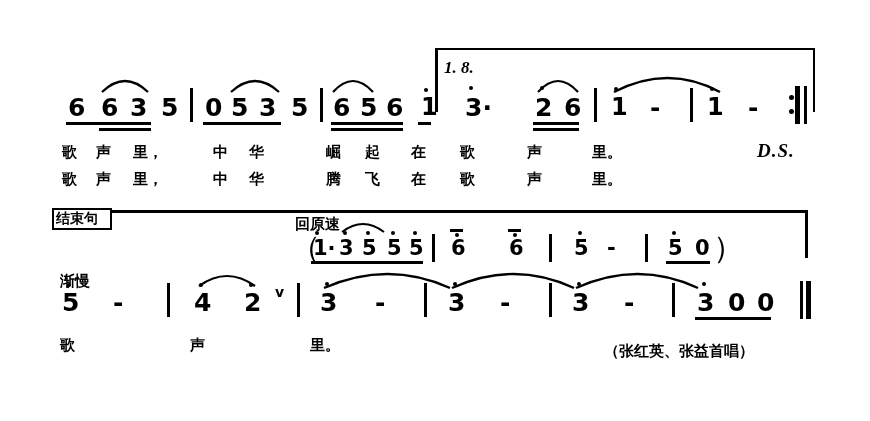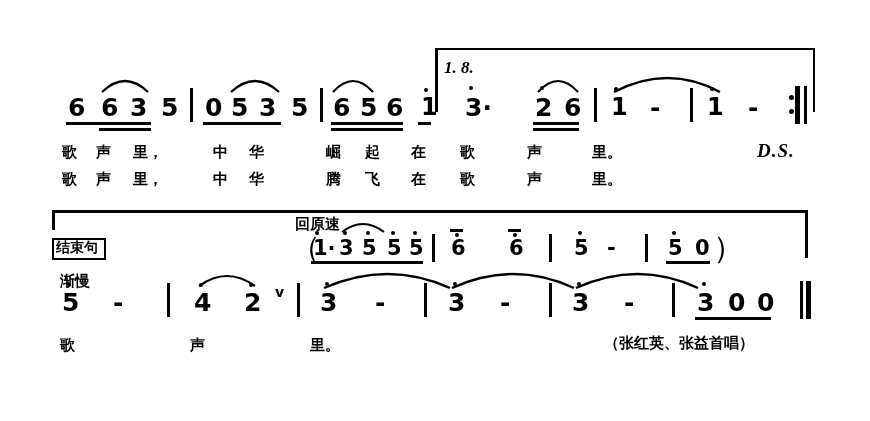--- a/index.html
+++ b/index.html
@@ -99,27 +99,26 @@
   }
   
   .volta{position:absolute;border-top:2.5px solid #000;}
   .volta .leg{position:absolute;left:0;top:0;width:2.5px;background:#000;}
   .volta .leg.right{left:auto;right:0;}
 
   
   .boxlabel{
     position:absolute;
     border:2px solid #000;
-    padding:0 6px 1px 2px;
-    font-family:Liberation Mono, monospace;
+    padding:0 12px 1px 2px;
+    font-family:Liberation Sans, sans-serif;
     font-weight:700;
     font-size:14px;
     line-height:17px;
     background:#fff;
-    margin-top:30px;
   }
 
   
   .rule{position:absolute;background:#000;height:2.5px;}
   .vrule{position:absolute;background:#000;width:2.5px;}
 
   
   .paren{
     position:absolute;
     font-family:"DejaVu Sans", sans-serif;
@@ -362,15 +361,15 @@
 
   <div class="finalbar" style="left:800px;top:281px;width:16px;height:38px;">
     <i style="left:0px;width:2.5px;height:38px;"></i>
     <i style="left:6px;width:5px;height:38px;"></i>
   </div>
 
   <div class="lyric cn" style="left:60px;top:336px;">歌</div>
   <div class="lyric cn" style="left:190px;top:336px;">声</div>
   <div class="lyric cn" style="left:310px;top:336px;">里。</div>
 
-  <div class="credit" style="left:604px;top:334px;">（张红英、张益首唱）</div>
+  <div class="credit" style="left:604px;top:342px;">（张红英、张益首唱）</div>
 
 </div>
 
 </body></html>

